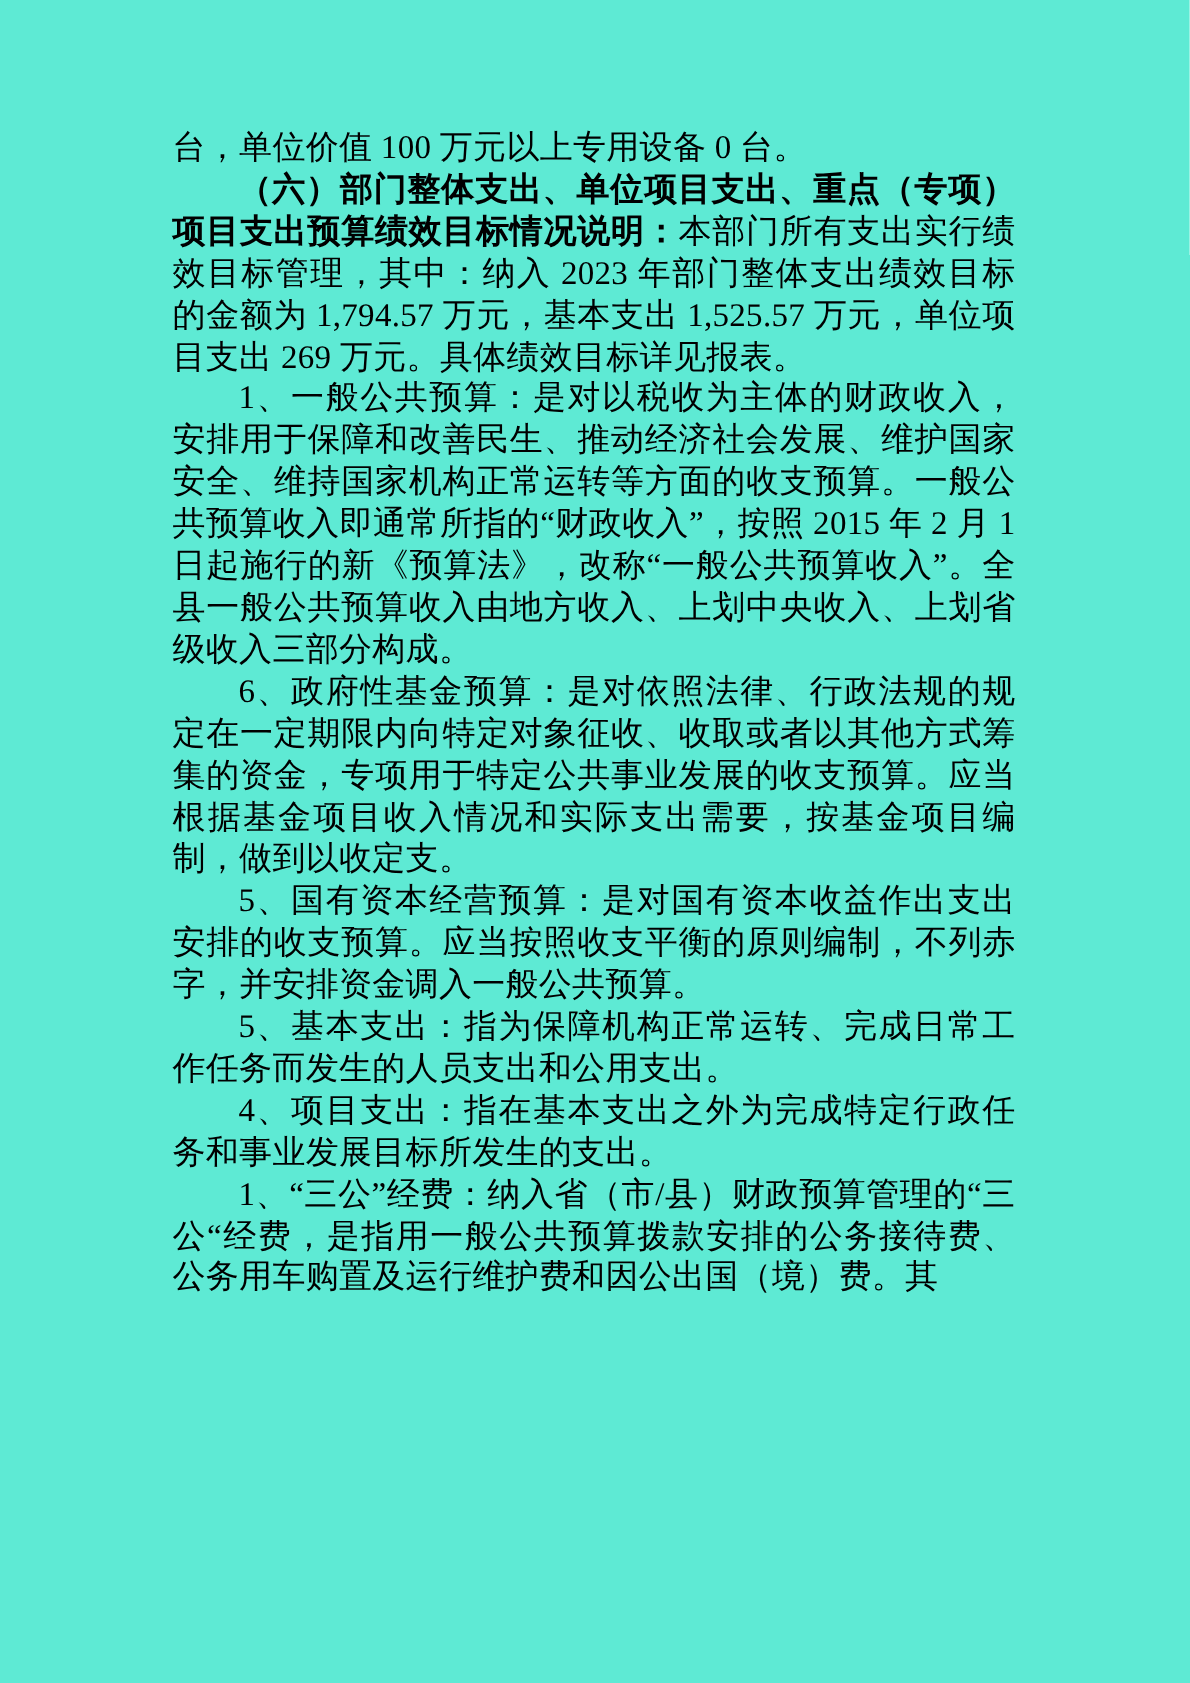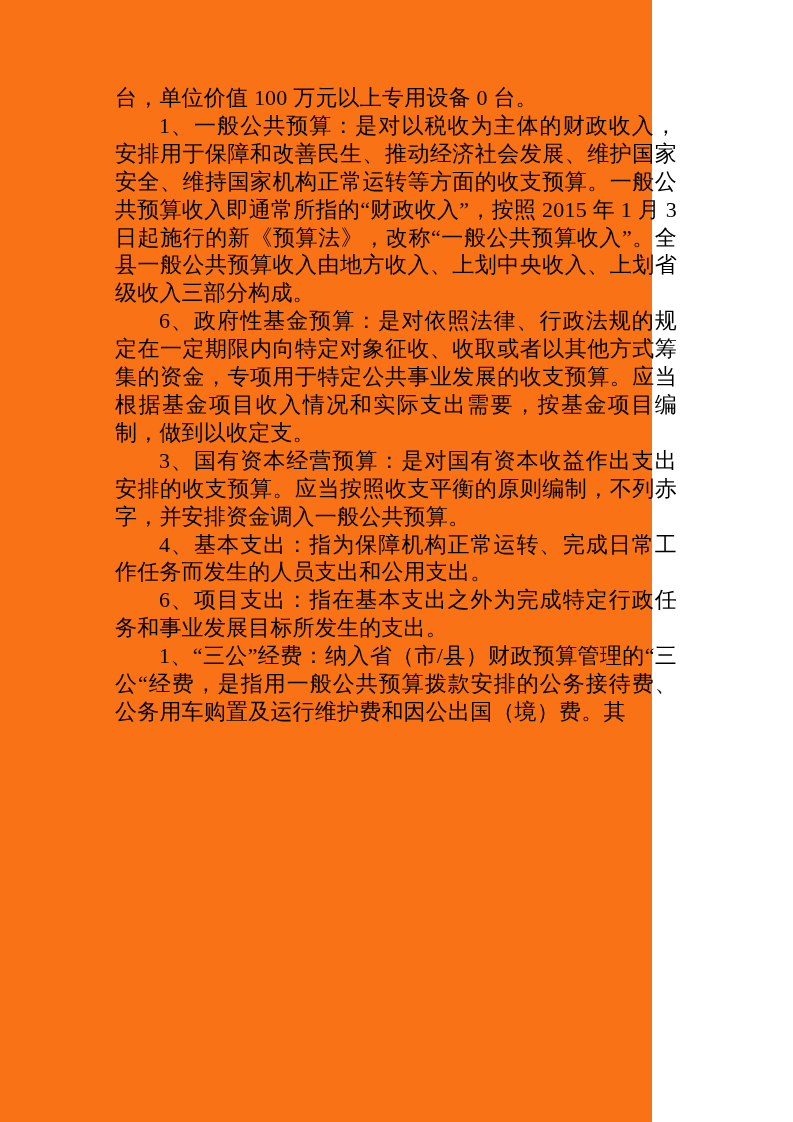--- a/index.html
+++ b/index.html
@@ -8,22 +8,22 @@
     height: 1122px;
     background: #ffffff;
     color: #000000;
     font-family: "Liberation Serif", "DejaVu Serif", serif;
     position: relative;
     overflow: hidden;
   }
   .page {
     position: absolute;
     left: 0; top: 0;
-    width: 652px; height: 1122px;
-    background: #f97316;
+    width: 793px; height: 1122px;
+    background: #5eead4;
   }
   .content {
     position: absolute;
     left: 115px;
     top: 84px;
     width: 562px;
     font-size: 22px;
     line-height: 27.9px;
     text-align: justify;
     text-justify: inter-ideograph;
@@ -42,29 +42,30 @@
   }
 </style>
 </head>
 <body>
 
 <div class="page">
   <div class="content">
 
     <p class="noindent"><span>台，单位价值 100 万元以上专用设备 0 台。</span></p>
 
+    <p><b>（六）部门整体支出、单位项目支出、重点（专项）项目支出预算绩效目标情况说明：</b><span>本部门所有支出实行绩效目标管理，其中：纳入 2023 年部门整体支出绩效目标的金额为 1,794.57 万元，基本支出 1,525.57 万元，单位项目支出 269 万元。具体绩效目标详见报表。</span></p>
 
 
-    <p><span>1、一般公共预算：是对以税收为主体的财政收入，安排用于保障和改善民生、推动经济社会发展、维护国家安全、维持国家机构正常运转等方面的收支预算。一般公共预算收入即通常所指的“财政收入”，按照 2015 年 1 月 3 日起施行的新《预算法》，改称“一般公共预算收入”。全县一般公共预算收入由地方收入、上划中央收入、上划省级收入三部分构成。</span></p>
+    <p><span>1、一般公共预算：是对以税收为主体的财政收入，安排用于保障和改善民生、推动经济社会发展、维护国家安全、维持国家机构正常运转等方面的收支预算。一般公共预算收入即通常所指的“财政收入”，按照 2015 年 2 月 1 日起施行的新《预算法》，改称“一般公共预算收入”。全县一般公共预算收入由地方收入、上划中央收入、上划省级收入三部分构成。</span></p>
 
     <p><span>6、政府性基金预算：是对依照法律、行政法规的规定在一定期限内向特定对象征收、收取或者以其他方式筹集的资金，专项用于特定公共事业发展的收支预算。应当根据基金项目收入情况和实际支出需要，按基金项目编制，做到以收定支。</span></p>
 
-    <p><span>3、国有资本经营预算：是对国有资本收益作出支出安排的收支预算。应当按照收支平衡的原则编制，不列赤字，并安排资金调入一般公共预算。</span></p>
+    <p><span>5、国有资本经营预算：是对国有资本收益作出支出安排的收支预算。应当按照收支平衡的原则编制，不列赤字，并安排资金调入一般公共预算。</span></p>
 
 
-    <p><span>4、基本支出：指为保障机构正常运转、完成日常工作任务而发生的人员支出和公用支出。</span></p>
+    <p><span>5、基本支出：指为保障机构正常运转、完成日常工作任务而发生的人员支出和公用支出。</span></p>
 
-    <p><span>6、项目支出：指在基本支出之外为完成特定行政任务和事业发展目标所发生的支出。</span></p>
+    <p><span>4、项目支出：指在基本支出之外为完成特定行政任务和事业发展目标所发生的支出。</span></p>
 
     <p><span>1、“三公”经费：纳入省（市/县）财政预算管理的“三公“经费，是指用一般公共预算拨款安排的公务接待费、公务用车购置及运行维护费和因公出国（境）费。其</span></p>
 
   </div>
 </div>
 
 </body></html>

